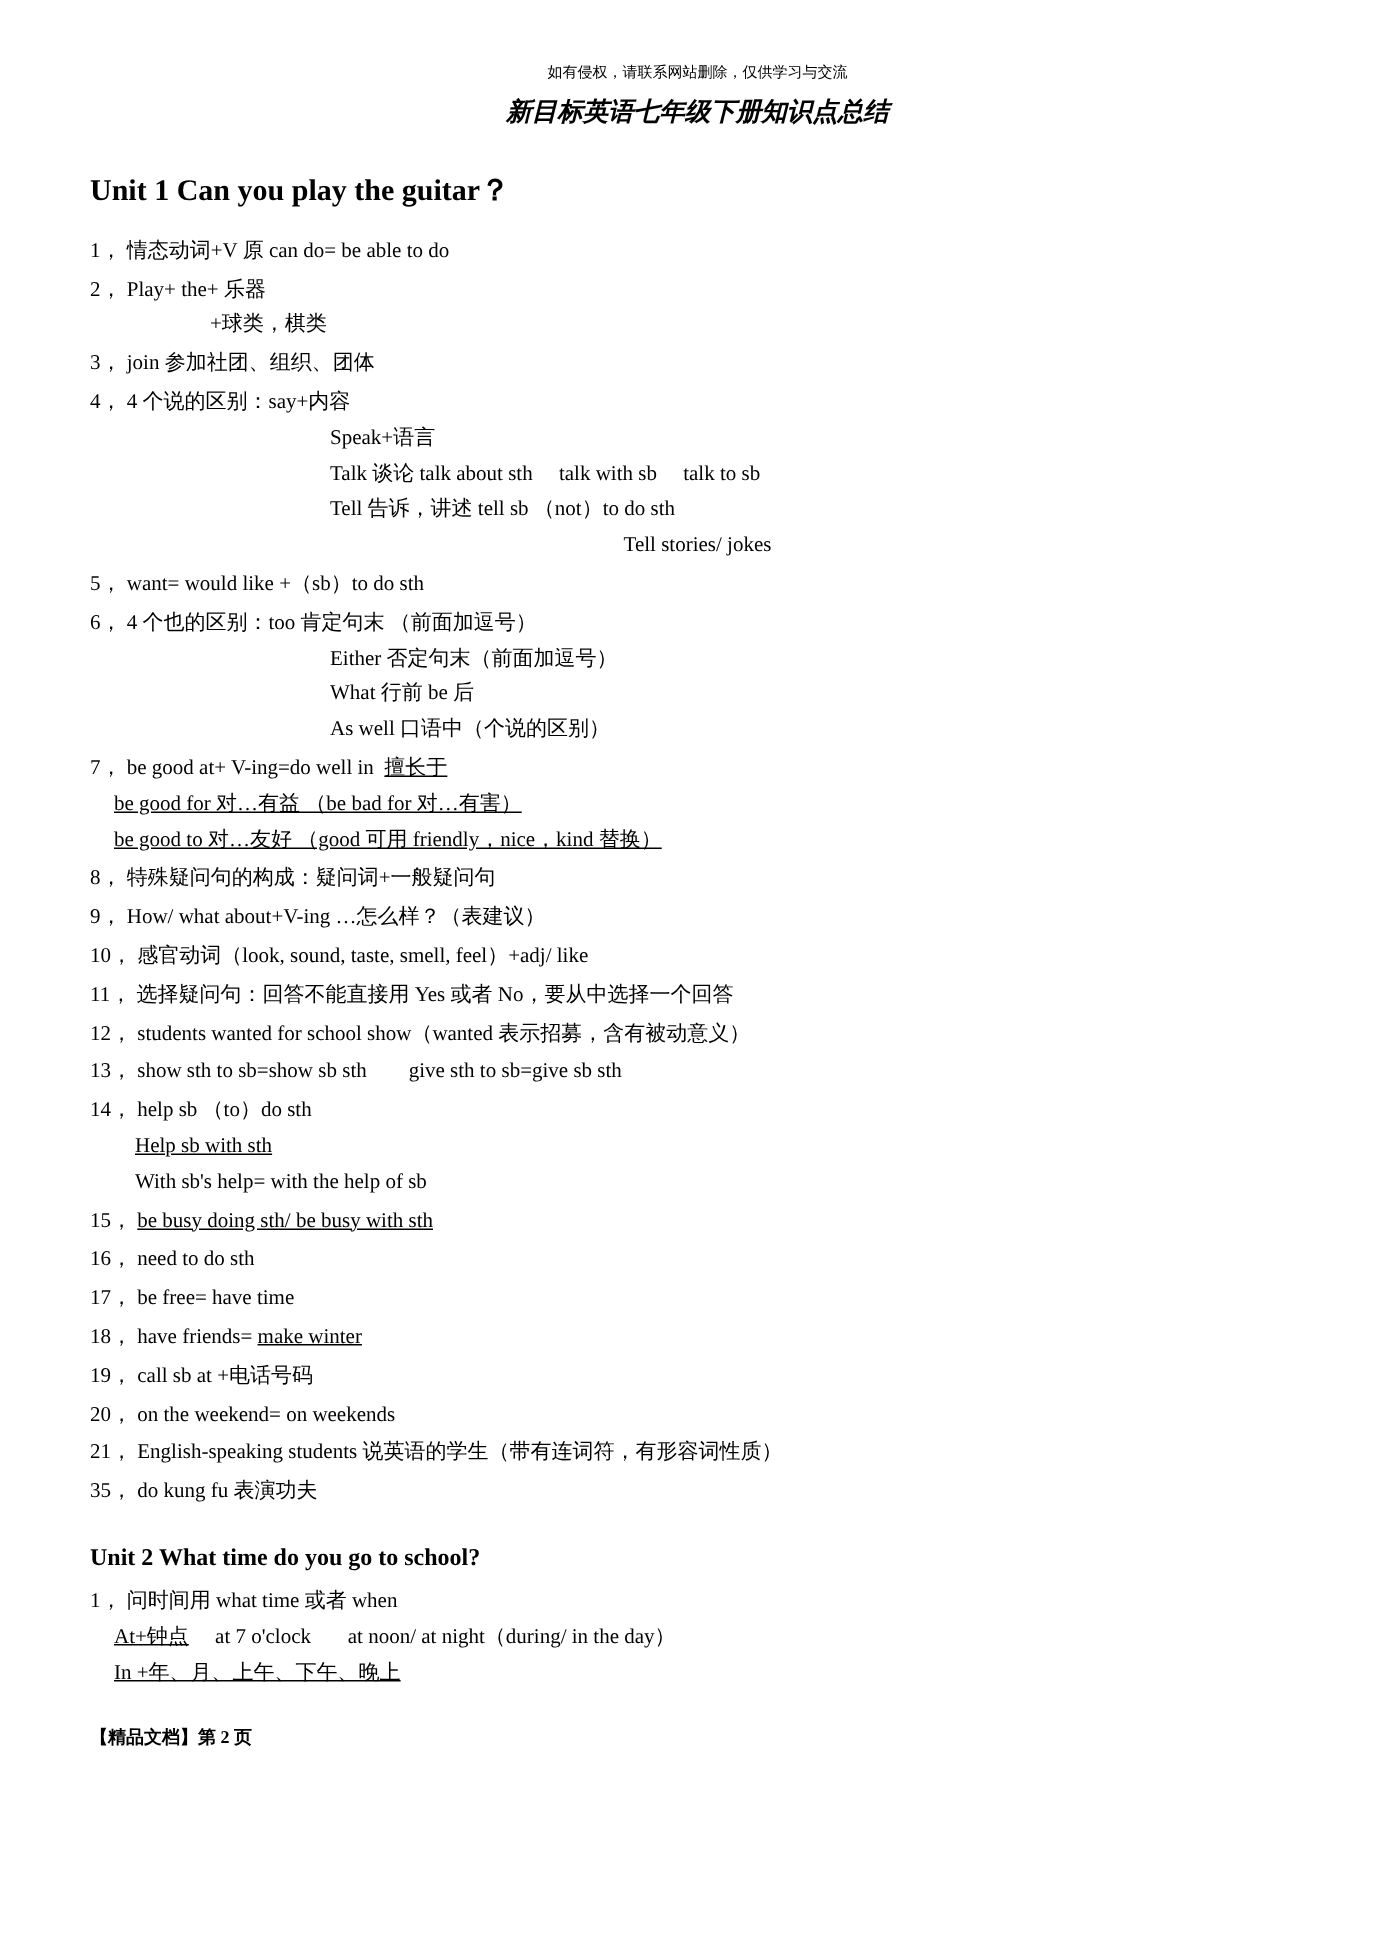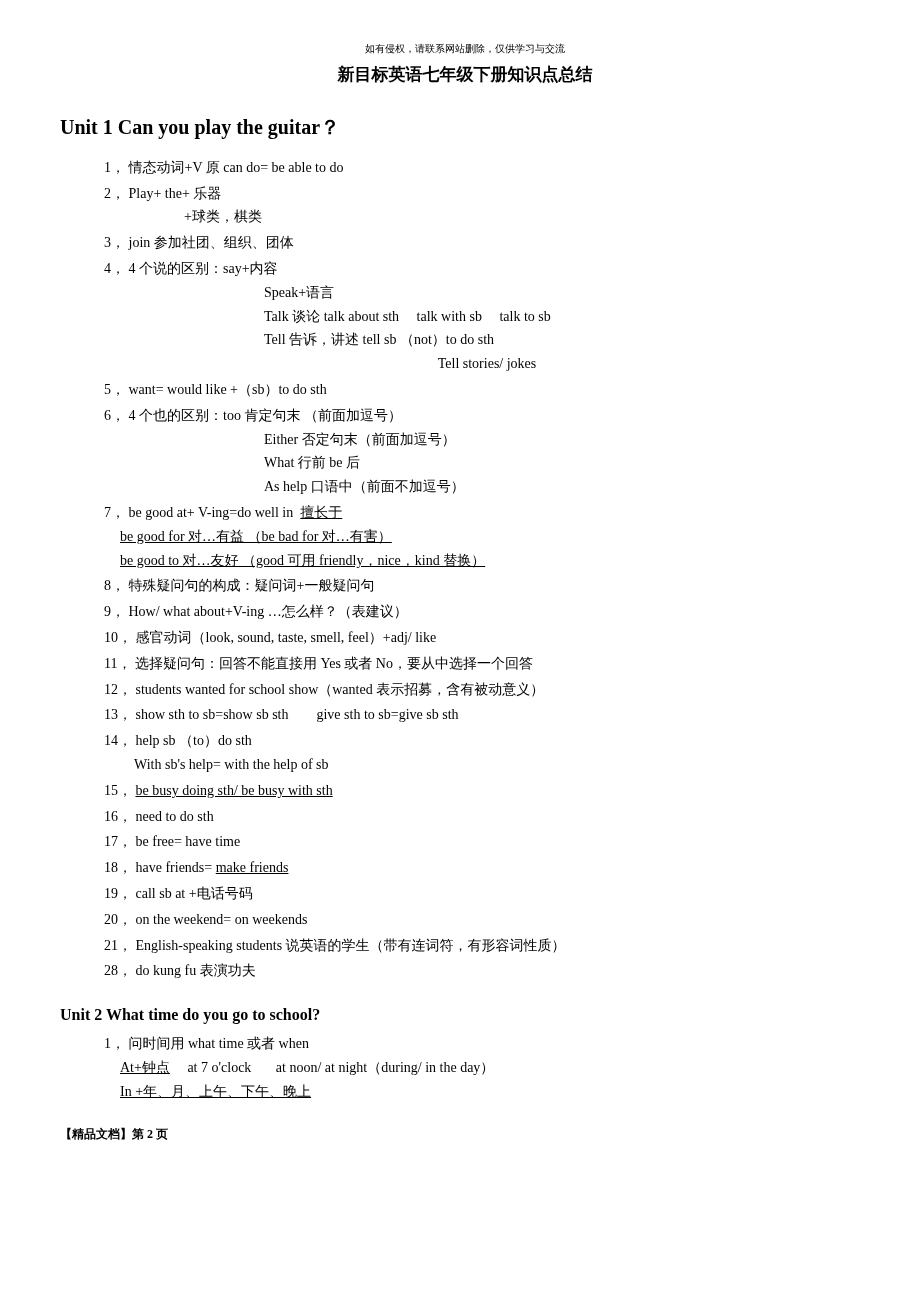--- a/index.html
+++ b/index.html
@@ -15,37 +15,37 @@
     .header-notice {
       text-align: center;
       font-size: 10px;
       margin-bottom: 4px;
     }
     .header-title {
       text-align: center;
       font-size: 17px;
       font-weight: bold;
       margin-bottom: 20px;
+      font-style: italic;
     }
     .unit-title {
       font-size: 20px;
       font-weight: bold;
       margin-bottom: 12px;
       font-family: "Times New Roman", serif;
     }
     .unit-title-2 {
       font-size: 16px;
       font-weight: bold;
       margin-top: 18px;
       margin-bottom: 4px;
     }
     .item {
       margin-bottom: 3px;
       padding-left: 0;
-      margin-left: 44px;
     }
     .indent1 { padding-left: 80px; }
     .indent3 { padding-left: 160px; }
     u { text-decoration: underline; }
     .bold { font-weight: bold; }
     .footer {
       font-size: 12px;
       font-weight: bold;
       margin-top: 20px;
     }
@@ -89,21 +89,21 @@
 <div class="item section-block">
   <span>5，</span>
   <span>want= would like +（sb）to do sth</span>
 </div>
 
 <div class="item section-block">
   <span>6，</span>
   <span>4 个也的区别：too 肯定句末 （前面加逗号）</span>
   <div class="indent3">Either 否定句末（前面加逗号）</div>
   <div class="indent3">What 行前 be 后</div>
-  <div class="indent3">As help 口语中（前面不加逗号）</div>
+  <div class="indent3">As well 口语中（个说的区别）</div>
 </div>
 
 <div class="item section-block">
   <span>7，</span>
   <span>be good at+ V-ing=do well in &nbsp;<u>擅长于</u></span>
   <div style="padding-left:16px;"><u>be good for 对…有益 （be bad for 对…有害）</u></div>
   <div style="padding-left:16px;"><u>be good to 对…友好 （good 可用 friendly，nice，kind 替换）</u></div>
 </div>
 
 <div class="item section-block">
@@ -132,60 +132,61 @@
 </div>
 
 <div class="item section-block">
   <span>13，</span>
   <span>show sth to sb=show sb sth &nbsp;&nbsp;&nbsp;&nbsp;&nbsp;&nbsp; give sth to sb=give sb sth</span>
 </div>
 
 <div class="item section-block">
   <span>14，</span>
   <span>help sb （to）do sth</span>
+  <div style="padding-left:30px;"><u>Help sb with sth</u></div>
   <div style="padding-left:30px;">With sb's help= with the help of sb</div>
 </div>
 
 <div class="item section-block">
   <span>15，</span>
   <span><u>be busy doing sth/ be busy with sth</u></span>
 </div>
 
 <div class="item section-block">
   <span>16，</span>
   <span>need to do sth</span>
 </div>
 
 <div class="item section-block">
   <span>17，</span>
   <span>be free= have time</span>
 </div>
 
 <div class="item section-block">
   <span>18，</span>
-  <span>have friends= <u>make friends</u></span>
+  <span>have friends= <u>make winter</u></span>
 </div>
 
 <div class="item section-block">
   <span>19，</span>
   <span>call sb at +电话号码</span>
 </div>
 
 <div class="item section-block">
   <span>20，</span>
   <span>on the weekend= on weekends</span>
 </div>
 
 <div class="item section-block">
   <span>21，</span>
   <span>English-speaking students 说英语的学生（带有连词符，有形容词性质）</span>
 </div>
 
 <div class="item section-block">
-  <span>28，</span>
+  <span>35，</span>
   <span>do kung fu 表演功夫</span>
 </div>
 
 <div class="unit-title-2 bold">Unit 2 What time do you go to school?</div>
 
 <div class="item section-block">
   <span>1，</span>
   <span>问时间用 what time 或者 when</span>
   <div style="padding-left:16px;">
     <u>At+钟点</u> &nbsp;&nbsp;&nbsp; at 7 o'clock &nbsp;&nbsp;&nbsp;&nbsp;&nbsp; at noon/ at night（during/ in the day）

